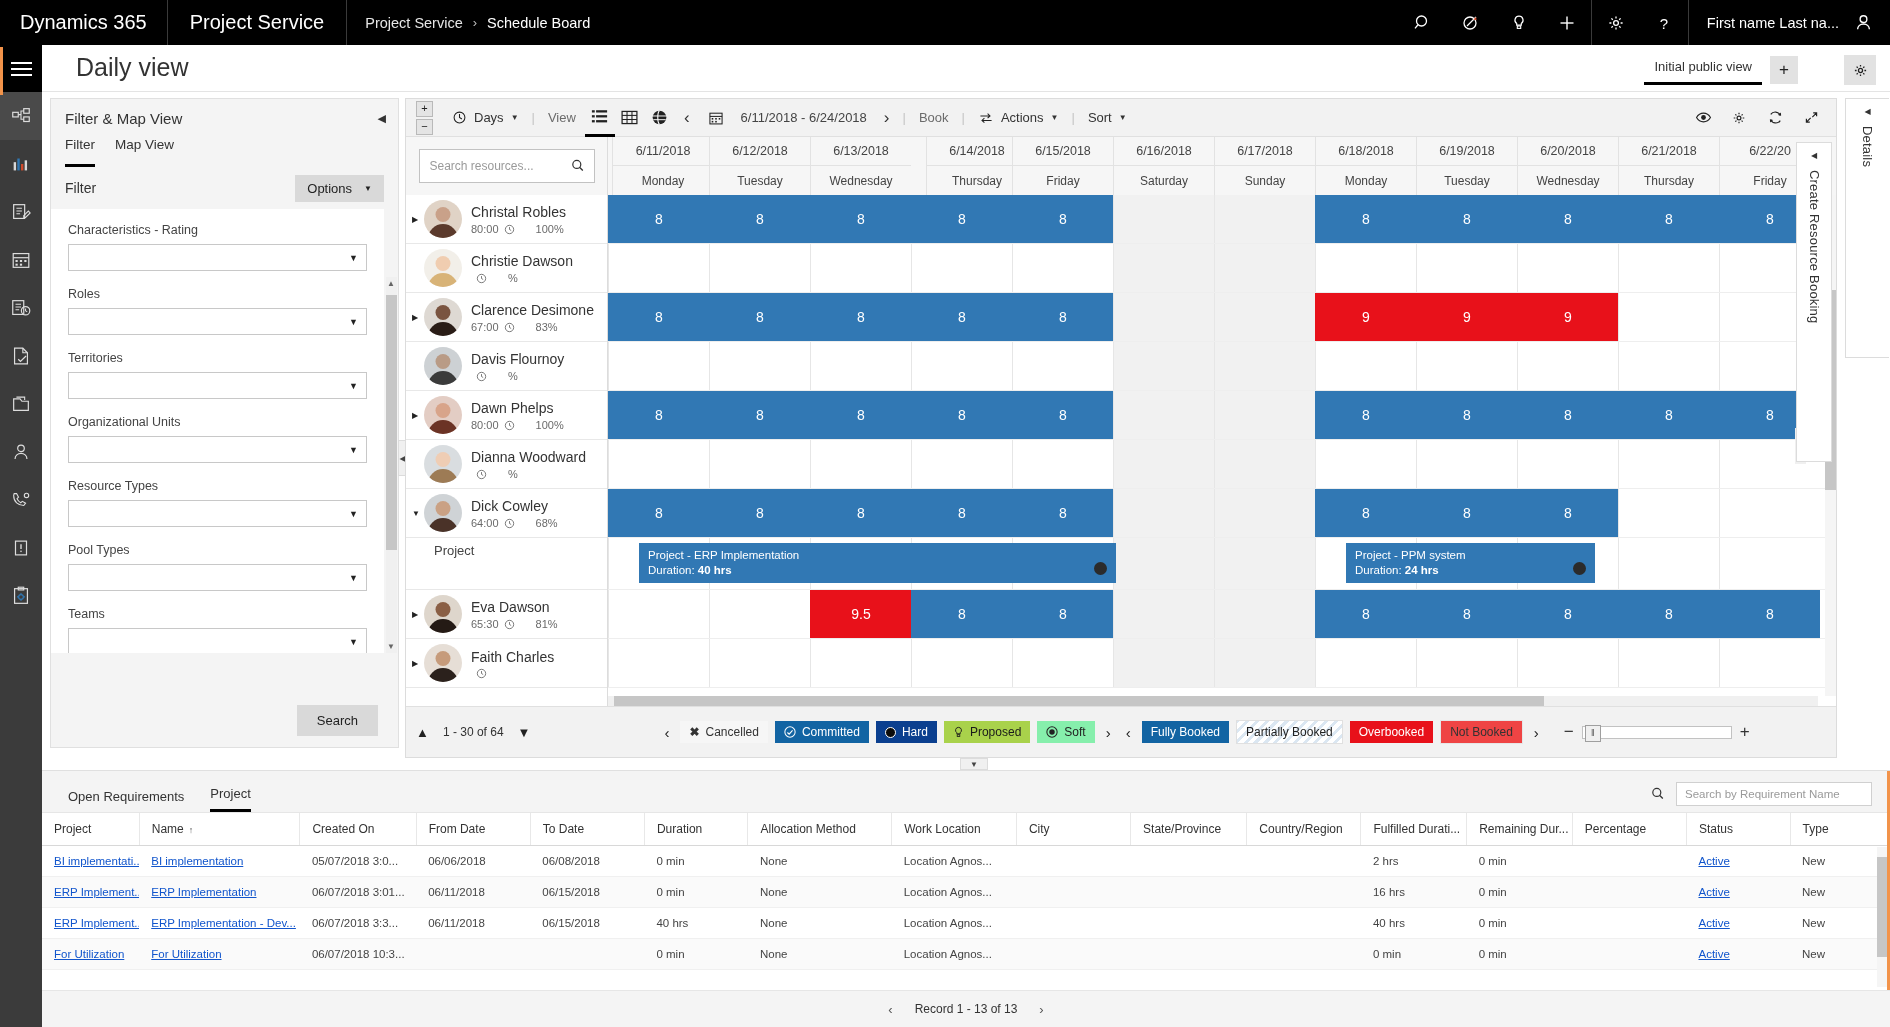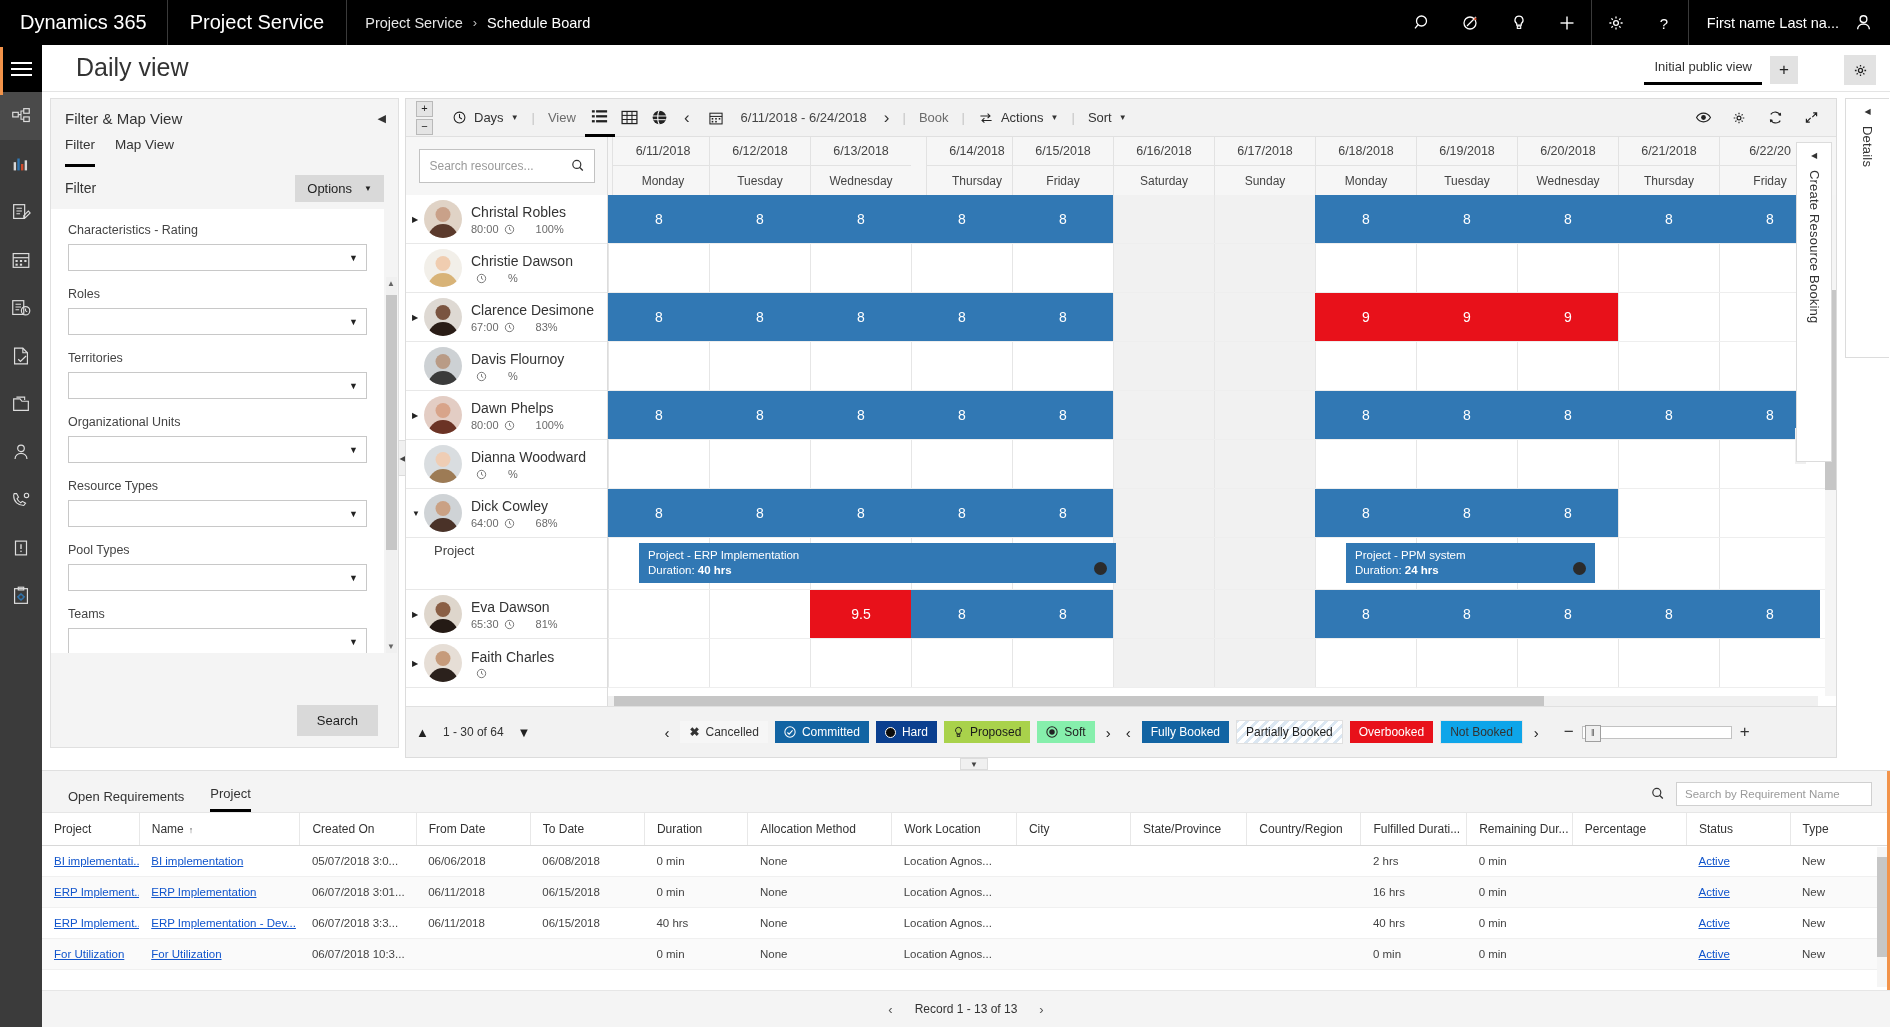--- a/index.html
+++ b/index.html
@@ -309,21 +309,21 @@
   .chip.committed { background: #1264a3; color: #fff; }
   .chip.hard { background: #0b3f8f; color: #fff; }
   .chip.proposed { background: #a9d24b; color: #1a1a1a; }
   .chip.soft { background: #86efac; color: #222; }
   .chip.fully { background: #1264a3; color: #fff; }
   .chip.partial {
     background: repeating-linear-gradient(-45deg,#fff 0 4px,#dbe7f2 4px 7px);
     color: #222; border: 1px solid #e0e0e0;
   }
   .chip.overb { background: #e8111a; color: #fff; }
-  .chip.notb { background: #0ea5e9; color: #333; border: 1px solid #e6e6e6; }
+  .chip.notb { background: #ef4444; color: #333; border: 1px solid #e6e6e6; }
   .dotg { width: 11px; height: 11px; border-radius: 50%; display: inline-block; }
   .zoomslider { display: flex; align-items: center; gap: 8px; margin-left: 14px; }
   .slider-track {
     width: 150px; height: 13px; border: 1px solid #c2c2c2; background: #fff;
     position: relative;
   }
   .slider-thumb {
     position: absolute; left: 2px; top: -2px; width: 16px; height: 17px;
     background: #f0f0f0; border: 1px solid #9f9f9f;
     display: flex; align-items: center; justify-content: center;

